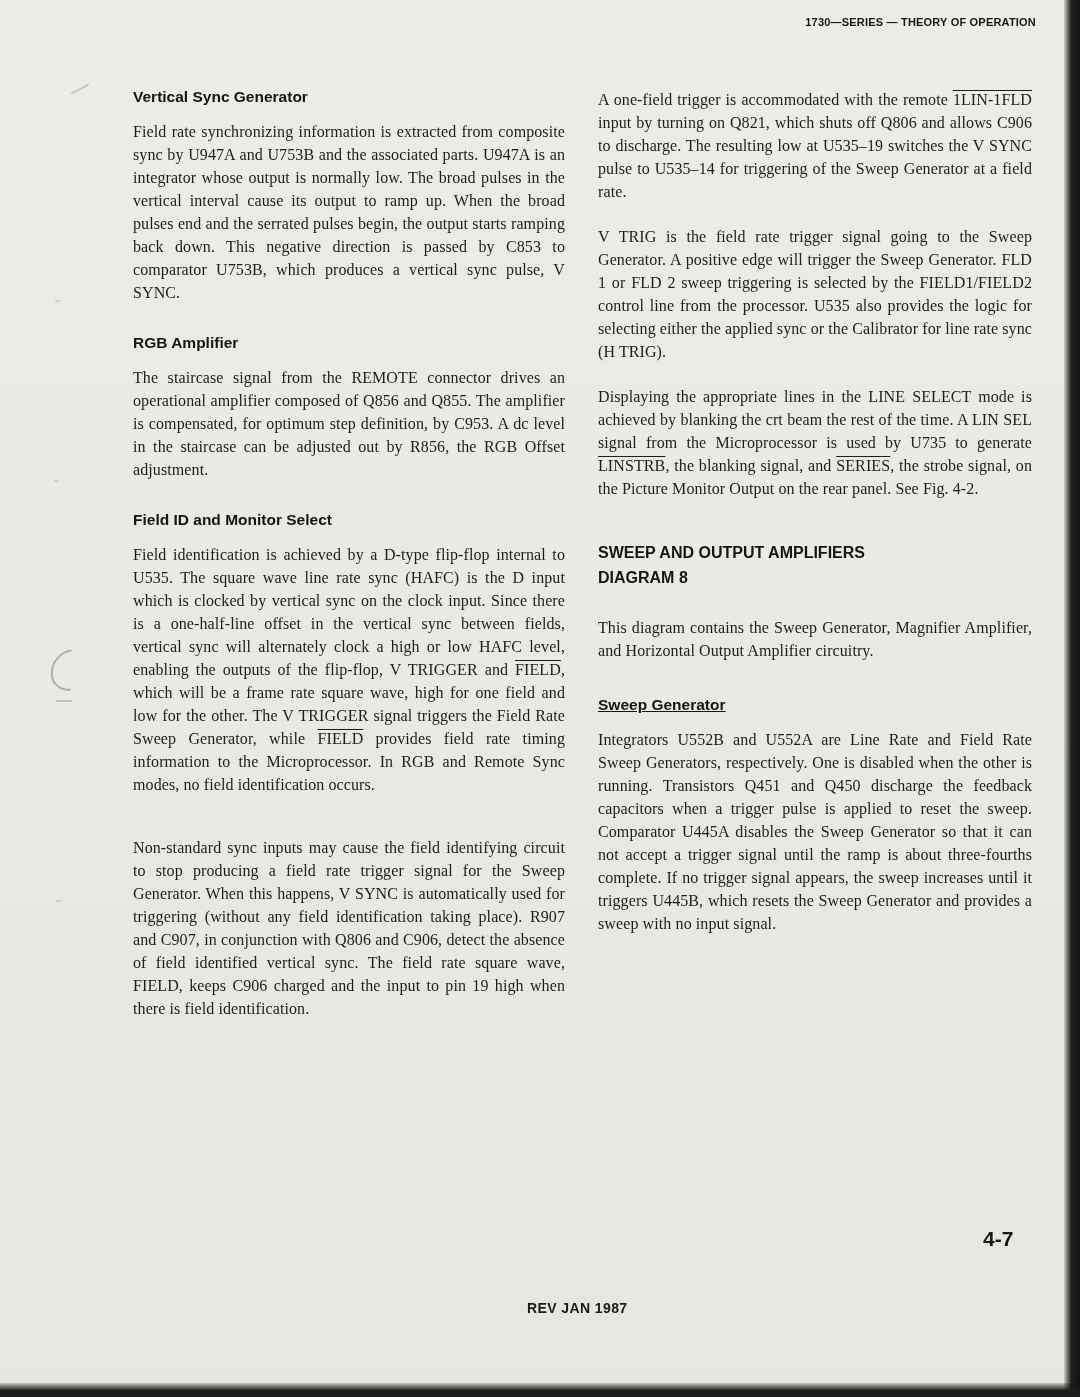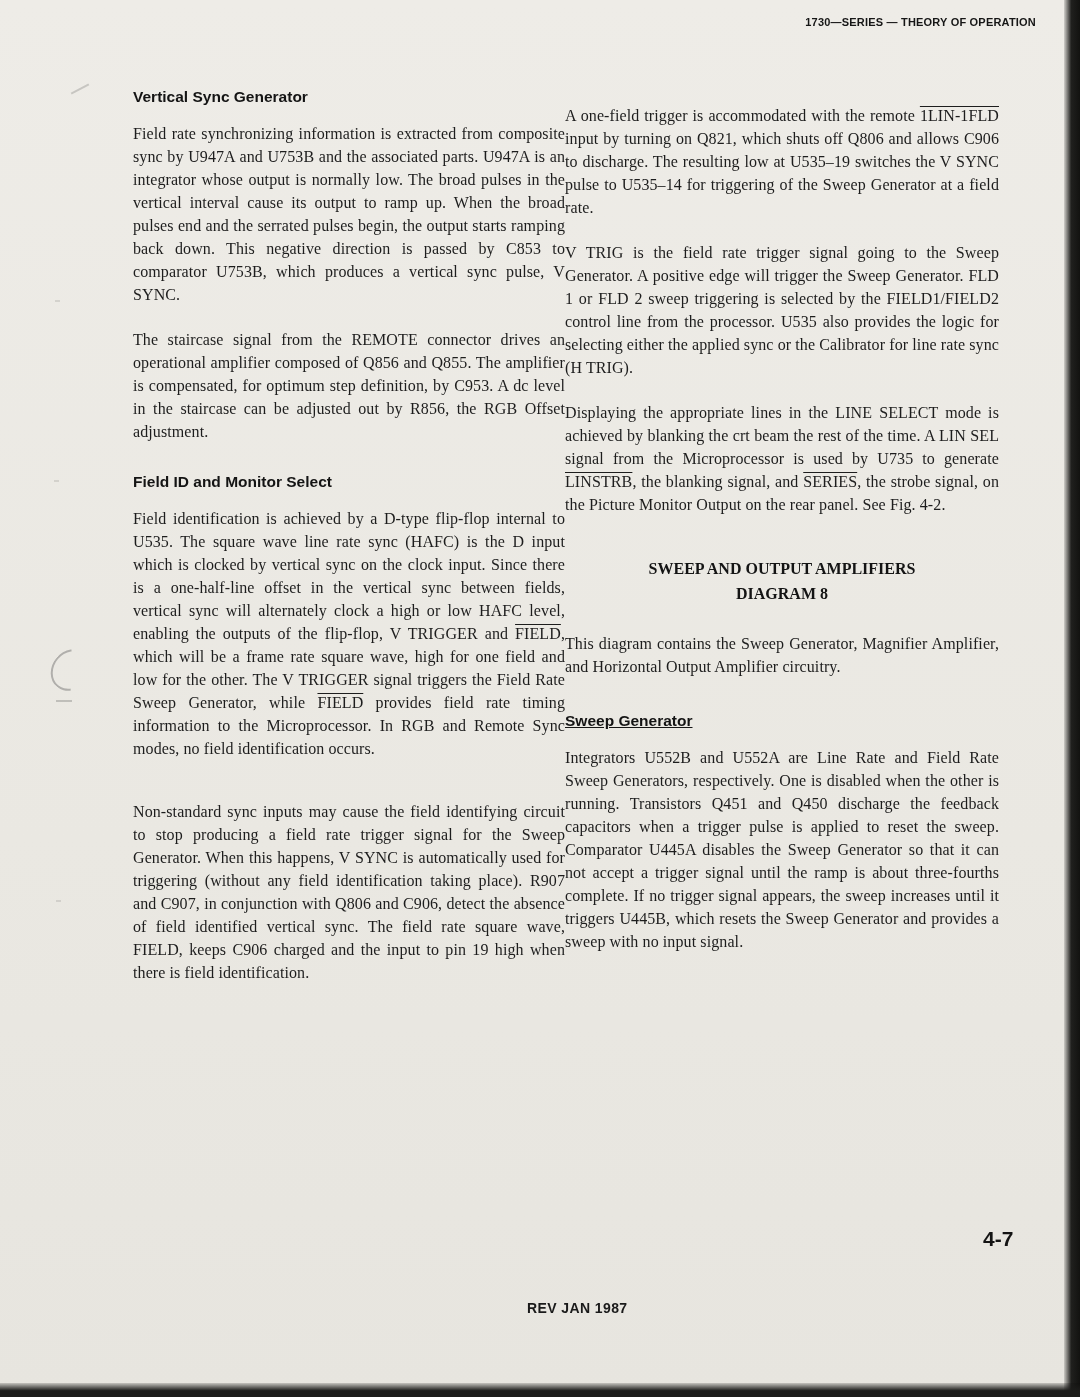--- a/index.html
+++ b/index.html
@@ -40,46 +40,46 @@
 
   .header-line {
     position: absolute; top: 16px; right: 44px;
     font-family: "Liberation Sans", sans-serif;
     font-weight: bold; font-size: 11px; letter-spacing: 0.2px;
     color: #161616;
   }
 
   .content {
     position: absolute; top: 88px; left: 133px;
-    display: flex; 
+    display: flex; gap: 33px;
   }
   .col { width: 432px; }
   .col.right { width: 434px; }
 
   .col p {
-    margin: 16px 0 22px 0;
+    margin: 0 0 22px 0;
     font-size: 16px;
     line-height: 23px;
     text-align: justify;
     letter-spacing: 0.1px;
   }
   .col h3 {
     margin: 30px 0 14px 0;
     font-family: "Liberation Sans", sans-serif;
     font-size: 15.5px; font-weight: bold;
     color: #141414;
   }
   .col h3:first-child { margin-top: 0; }
   .gap-before { margin-top: 40px !important; }
 
   .main-heading {
     margin: 40px 0 26px 0;
-    font-family: Liberation Serif, serif;
+    font-family: Liberation Sans, sans-serif;
     font-size: 16px; font-weight: bold;
-    text-align: center; line-height: 25px;
+    line-height: 25px;
     color: #141414;
   }
   .sub-heading-gap { margin-top: 34px !important; text-decoration: underline; }
 
   .ov { text-decoration: overline; text-decoration-thickness: 1px; }
 
   .footer-rev {
     position: absolute; left: 527px; top: 1300px;
     font-family: "Liberation Sans", sans-serif;
     font-weight: bold; font-size: 14px; letter-spacing: 0.4px;
@@ -108,20 +108,21 @@
 
   <div class="header-line">1730—SERIES — THEORY OF OPERATION</div>
 
   <div class="content">
 
     <div class="col left">
 
       <h3>Vertical Sync Generator</h3>
       <p>Field rate synchronizing information is extracted from composite sync by U947A and U753B and the associated parts. U947A is an integrator whose output is normally low. The broad pulses in the vertical interval cause its output to ramp up. When the broad pulses end and the serrated pulses begin, the output starts ramping back down. This negative direction is passed by C853 to comparator U753B, which produces a vertical sync pulse, V SYNC.</p>
 
+      <h3>RGB Amplifier</h3>
       <p>The staircase signal from the REMOTE connector drives an operational amplifier composed of Q856 and Q855. The amplifier is compensated, for optimum step definition, by C953. A dc level in the staircase can be adjusted out by R856, the RGB Offset adjustment.</p>
 
       <h3>Field ID and Monitor Select</h3>
       <p>Field identification is achieved by a D-type flip-flop internal to U535. The square wave line rate sync (HAFC) is the D input which is clocked by vertical sync on the clock input. Since there is a one-half-line offset in the vertical sync between fields, vertical sync will alternately clock a high or low HAFC level, enabling the outputs of the flip-flop, V TRIGGER and <span class="ov">FIELD</span>, which will be a frame rate square wave, high for one field and low for the other. The V TRIGGER signal triggers the Field Rate Sweep Generator, while <span class="ov">FIELD</span> provides field rate timing information to the Microprocessor. In RGB and Remote Sync modes, no field identification occurs.</p>
       <p class="gap-before">Non-standard sync inputs may cause the field identifying circuit to stop producing a field rate trigger signal for the Sweep Generator. When this happens, V SYNC is automatically used for triggering (without any field identification taking place). R907 and C907, in conjunction with Q806 and C906, detect the absence of field identified vertical sync. The field rate square wave, FIELD, keeps C906 charged and the input to pin 19 high when there is field identification.</p>
 
     </div>
 
     <div class="col right">
 

